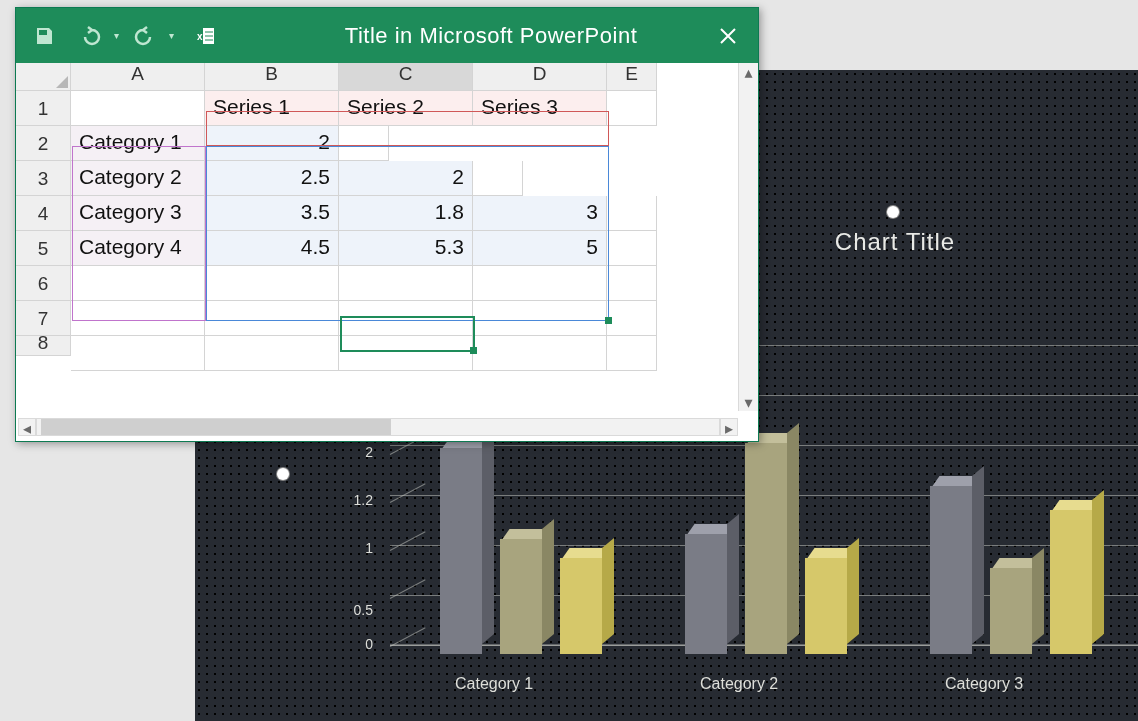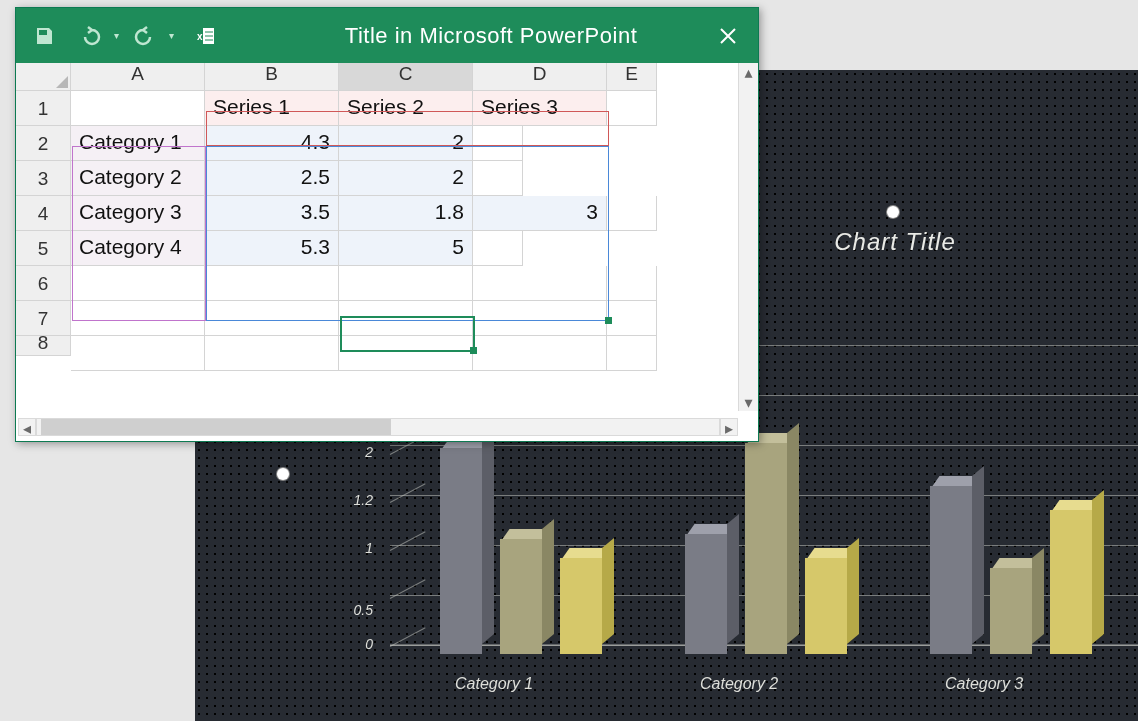--- a/index.html
+++ b/index.html
@@ -1,19 +1,19 @@
 <!DOCTYPE html>
 <html><head>
 <meta charset="utf-8">
 <style>
   * { box-sizing: border-box; margin:0; padding:0; font-family: "Segoe UI", Arial, sans-serif; }
   body { width:1138px; height:721px; background:#e6e6e6; overflow:hidden; position:relative; }
 
   
-  .slide-area { position:absolute; top:70px; left:195px; width:943px; height:651px; background:#c2410c;font-style:italic; }
+  .slide-area { position:absolute; top:70px; left:195px; width:943px; height:651px; background:#c2410c; }
   .slide-bg { position:absolute; top:0; left:0; right:0; bottom:0;
     background-color:#272b32;
     background-image:
       radial-gradient(circle at 4px 4px, #000 1.2px, transparent 1.5px);
     background-size:8px 8px;
   }
   .chart-handle-top { position:absolute; top:136px; left:692px; width:12px; height:12px; border-radius:50%; background:#fff; box-shadow:0 0 0 1px #888; }
   .chart-title { position:absolute; top:158px; left:600px; width:200px; color:#e9eae6; font-weight:300; font-size:24px; letter-spacing:1px; text-align:center; font-family:"Century Gothic","Segoe UI",sans-serif; }
   .chart-handle-left { position:absolute; top:398px; left:82px; width:12px; height:12px; border-radius:50%; background:#fff; box-shadow:0 0 0 1px #888; }
 
@@ -242,21 +242,20 @@
       <div class="cell"></div>
       <div class="cell ser">Series 1</div>
       <div class="cell ser">Series 2</div>
       <div class="cell ser">Series 3</div>
       <div class="cell last"></div>
       </div>
 
     <div class="row">
         <div class="row-h">2</div>
       <div class="cell cat">Category 1</div>
-      <div class="cell data num">4.3</div>
       <div class="cell data num">2</div>
       <div class="cell last"></div>
       </div>
 
     <div class="row">
         <div class="row-h">3</div>
       <div class="cell cat">Category 2</div>
       <div class="cell data num">2.5</div>
       <div class="cell data num">2</div>
       <div class="cell last"></div>
@@ -267,20 +266,21 @@
       <div class="cell cat">Category 3</div>
       <div class="cell data num">3.5</div>
       <div class="cell data num">1.8</div>
       <div class="cell data num">3</div>
       <div class="cell last"></div>
       </div>
 
     <div class="row">
         <div class="row-h">5</div>
       <div class="cell cat">Category 4</div>
+      <div class="cell data num">4.5</div>
       <div class="cell data num">5.3</div>
       <div class="cell data num">5</div>
       <div class="cell last"></div>
       </div>
 
     <div class="row">
         <div class="row-h">6</div>
       <div class="cell"></div>
         <div class="cell"></div>
         <div class="cell"></div>

